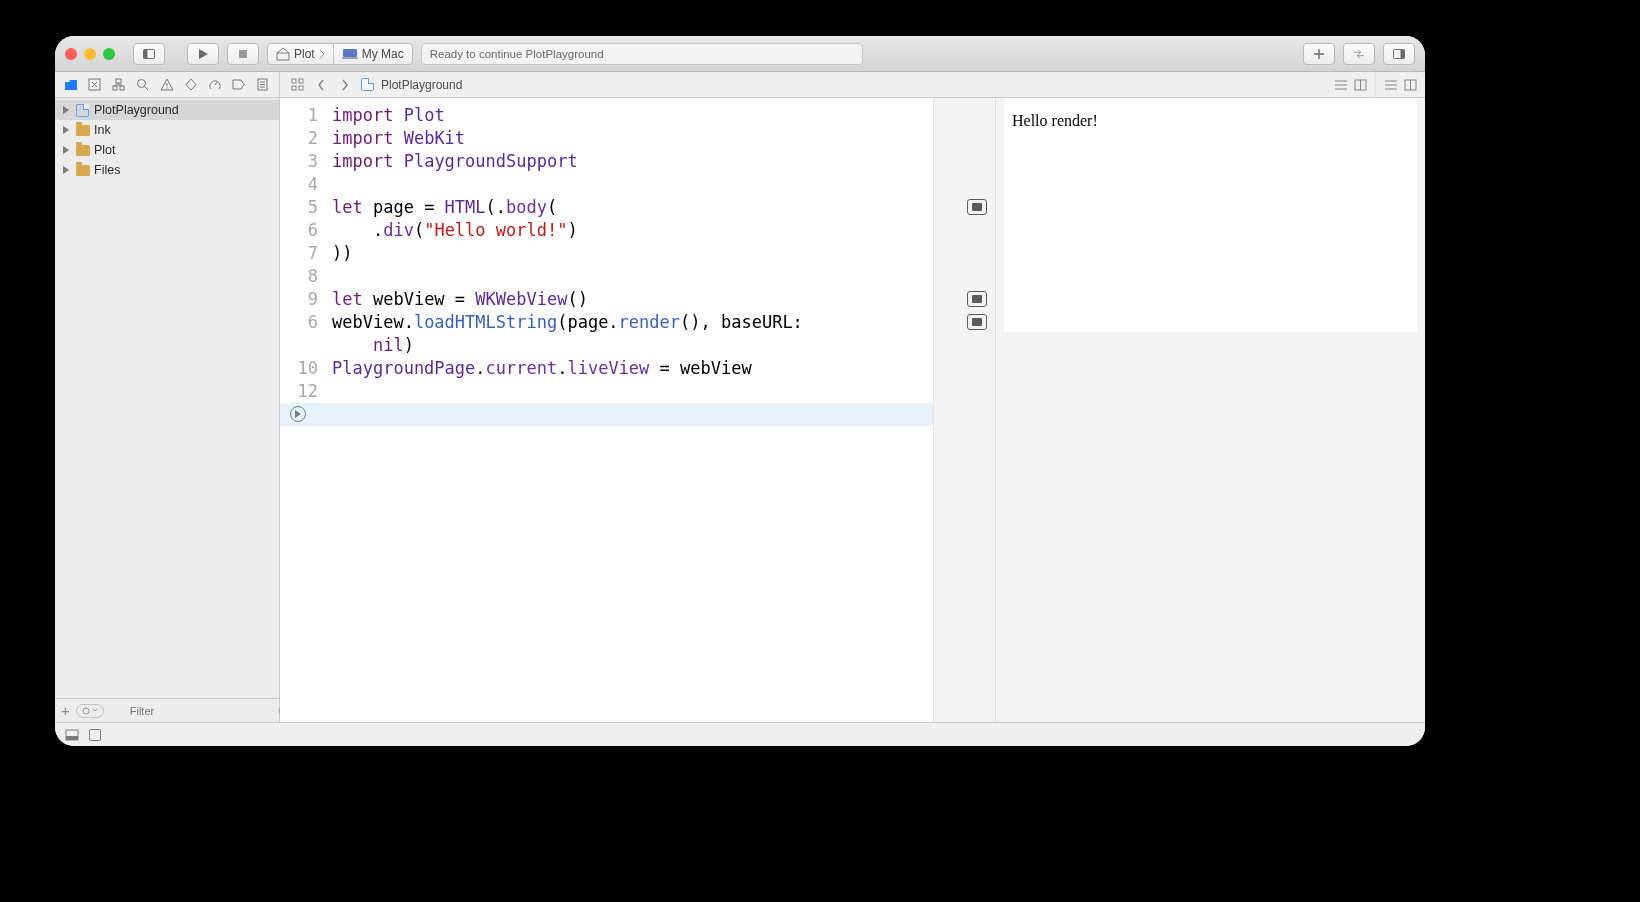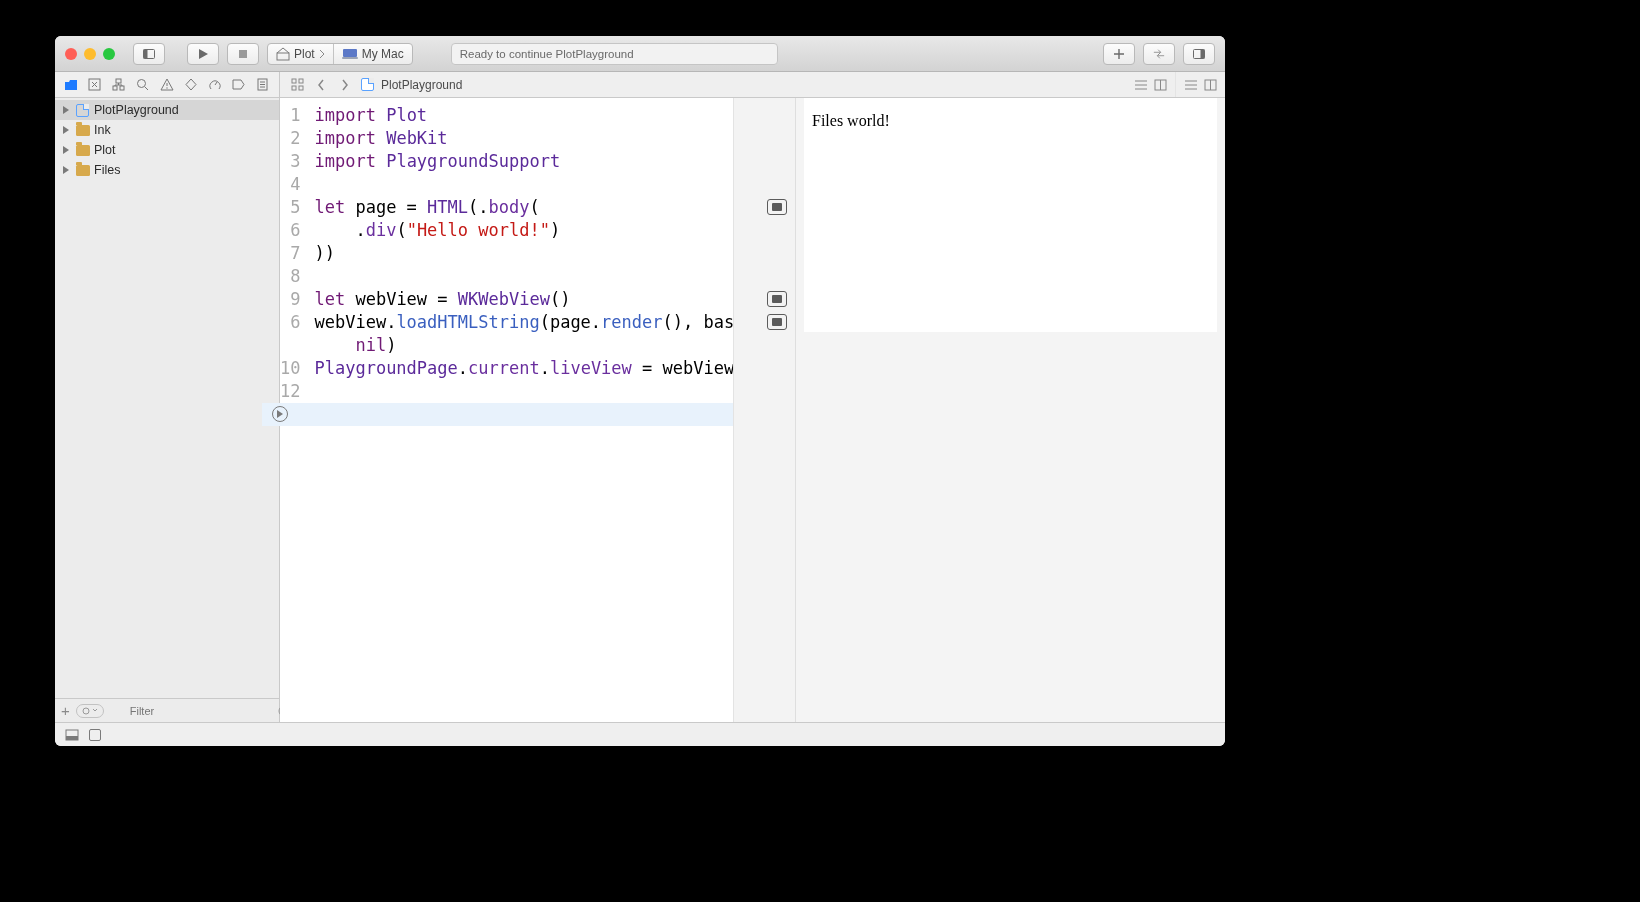--- a/index.html
+++ b/index.html
@@ -7,24 +7,24 @@
     background: #000;
     font-family: -apple-system, "Helvetica Neue", Arial, sans-serif;
     width: 1640px;
     height: 902px;
     position: relative;
   }
   .window {
     position: absolute;
     left: 55px;
     top: 36px;
-    width: 1170px;
+    width: 1370px;
     height: 710px;
     background: #f6f6f6;
-    border-radius: 6px;
+    border-radius: 19px;
     box-shadow: 0 15px 45px rgba(0,0,0,0.45);
     display: flex;
     flex-direction: column;
     overflow: hidden;
   }
   
   .titlebar {
     height: 36px;
     background: linear-gradient(#e8e8e8,#d3d3d3);
     border-bottom: 1px solid #b6b6b6;
@@ -47,21 +47,20 @@
   .tb-btn svg{width:12px;height:12px;}
   .scheme {
     display:flex; align-items:center; height:22px;
     border:1px solid #b9b9b9; border-radius:4px; overflow:hidden;
     background:linear-gradient(#fcfcfc,#ececec);
   }
   .scheme .seg { padding:0 8px; display:flex; align-items:center; gap:4px; height:100%;}
   .scheme .sep { width:1px; height:100%; background:#c4c4c4;}
   .statusbar {
     flex:1; max-width:480px; height:22px;
-    margin-left:30px;
     border:1px solid #c5c5c5; border-radius:4px;
     background:#f2f2f2; display:flex; align-items:center;
     padding:0 8px; color:#6a6a6a; font-size:11.5px;
   }
   .titlebar .spacer{flex:1;}
   
   .subbar {
     height:26px; background:#efefef; border-bottom:1px solid #c9c9c9;
     display:flex; align-items:stretch;
   }
@@ -410,21 +409,21 @@
           <div class="code" id="code"><div class="ln"><span class="kw">import</span> <span class="type">Plot</span></div><div class="ln"><span class="kw">import</span> <span class="type">WebKit</span></div><div class="ln"><span class="kw">import</span> <span class="type">PlaygroundSupport</span></div><div class="ln"></div><div class="ln"><span class="kw">let</span> page = <span class="type">HTML</span>(.<span class="mem">body</span>(</div><div class="ln">    .<span class="mem">div</span>(<span class="str">"Hello world!"</span>)</div><div class="ln">))</div><div class="ln"></div><div class="ln"><span class="kw">let</span> webView = <span class="type">WKWebView</span>()</div><div class="ln">webView.<span class="call">loadHTMLString</span>(page.<span class="call">render</span>(), baseURL: </div><div class="ln">    <span class="kw">nil</span>)</div><div class="ln"><span class="type">PlaygroundPage</span>.<span class="mem">current</span>.<span class="mem">liveView</span> = webView</div><div class="ln"></div><div class="current-line" style="top: 305px;"></div><div class="runbtn" style="top: 308px;"></div><div class="ln"><span class="cursor"></span></div></div>
         </div>
         <div class="resultgutter" id="results">
             <div class="rchip" style="top: 101px;"></div>
             <div class="rchip" style="top: 193px;"></div>
             <div class="rchip" style="top: 216px;"></div>
           </div>
       </div>
       <div class="liveview">
         <div class="page">
-          <span>Files world!</span>
+          <span>Hello render!</span>
         </div>
       </div>
     </div>
   </div>
 
   <div class="debugbar">
     <span>
         <svg width="14" height="12" viewBox="0 0 14 12">
           <rect x="1" y="1" width="12" height="10" fill="none" stroke="#7a7a7a"></rect>
           <rect x="1" y="7" width="12" height="4" fill="#7a7a7a"></rect>

